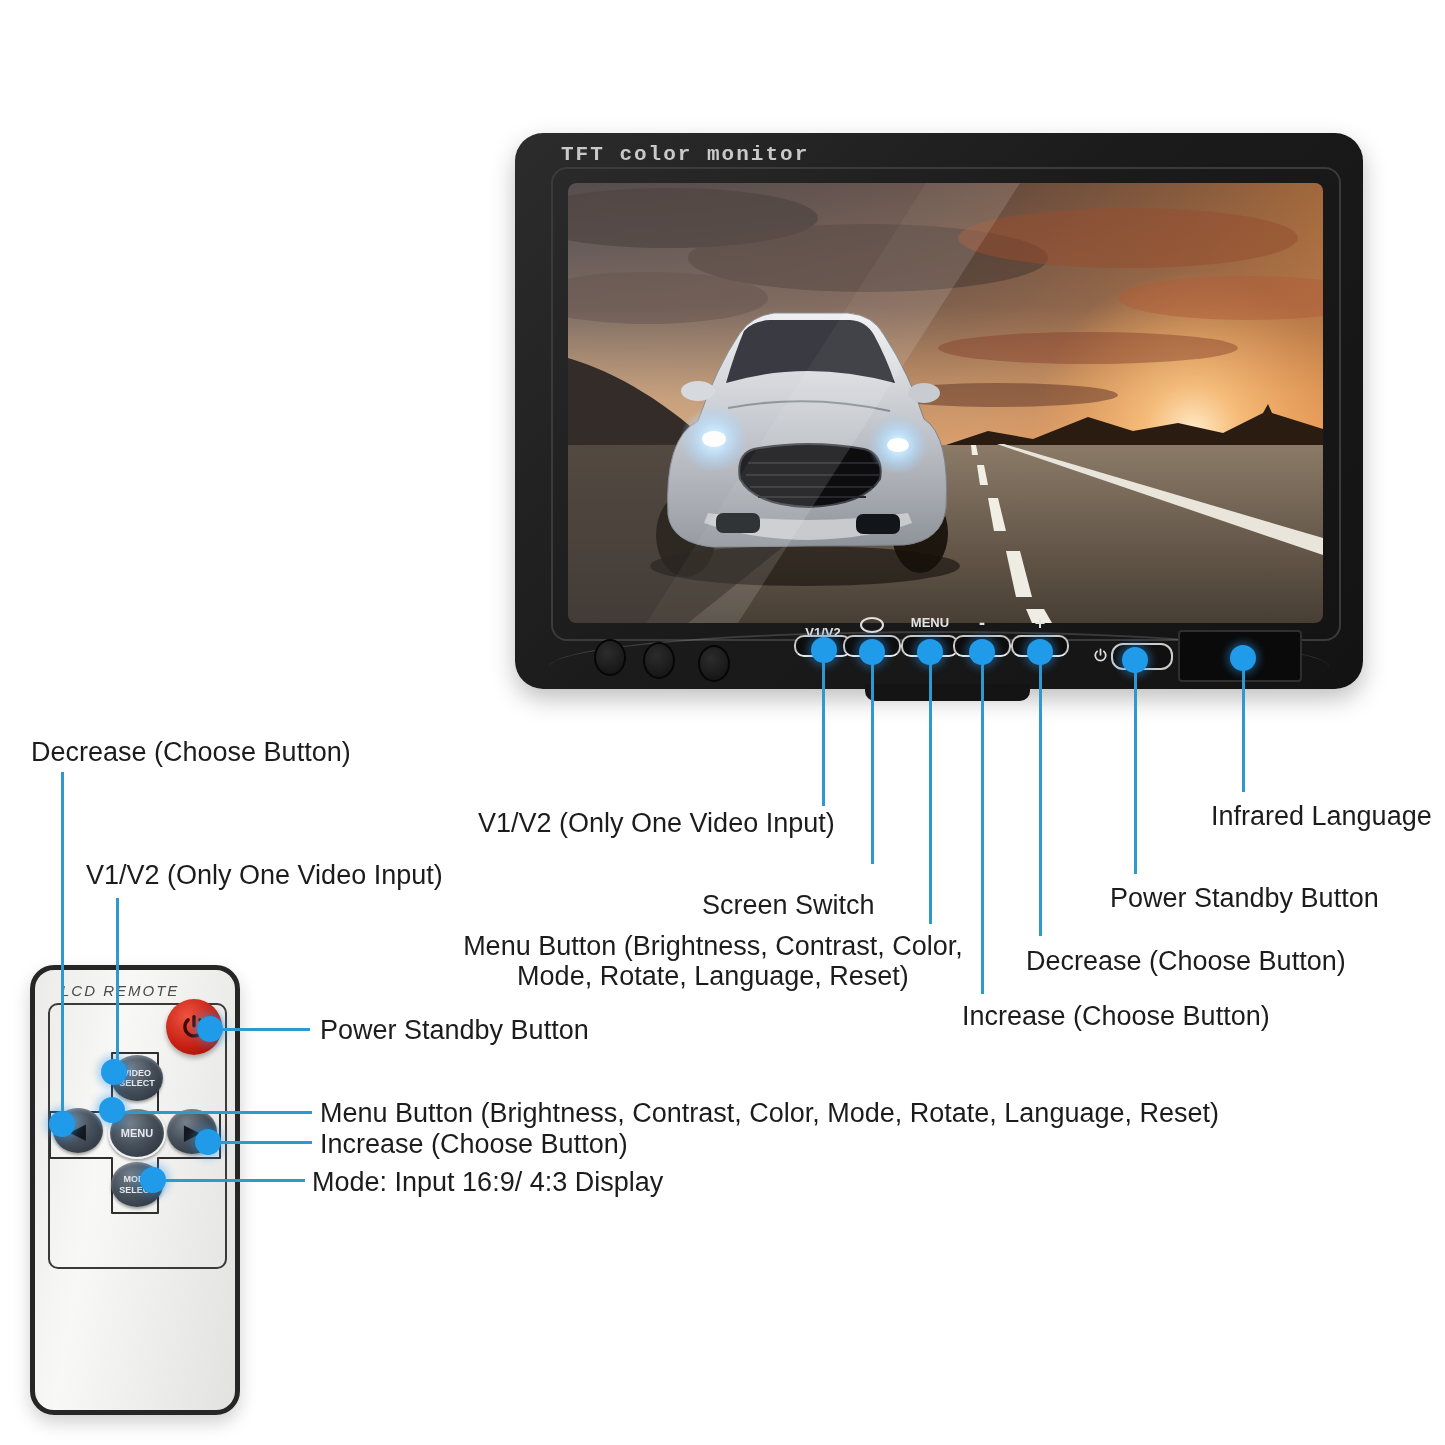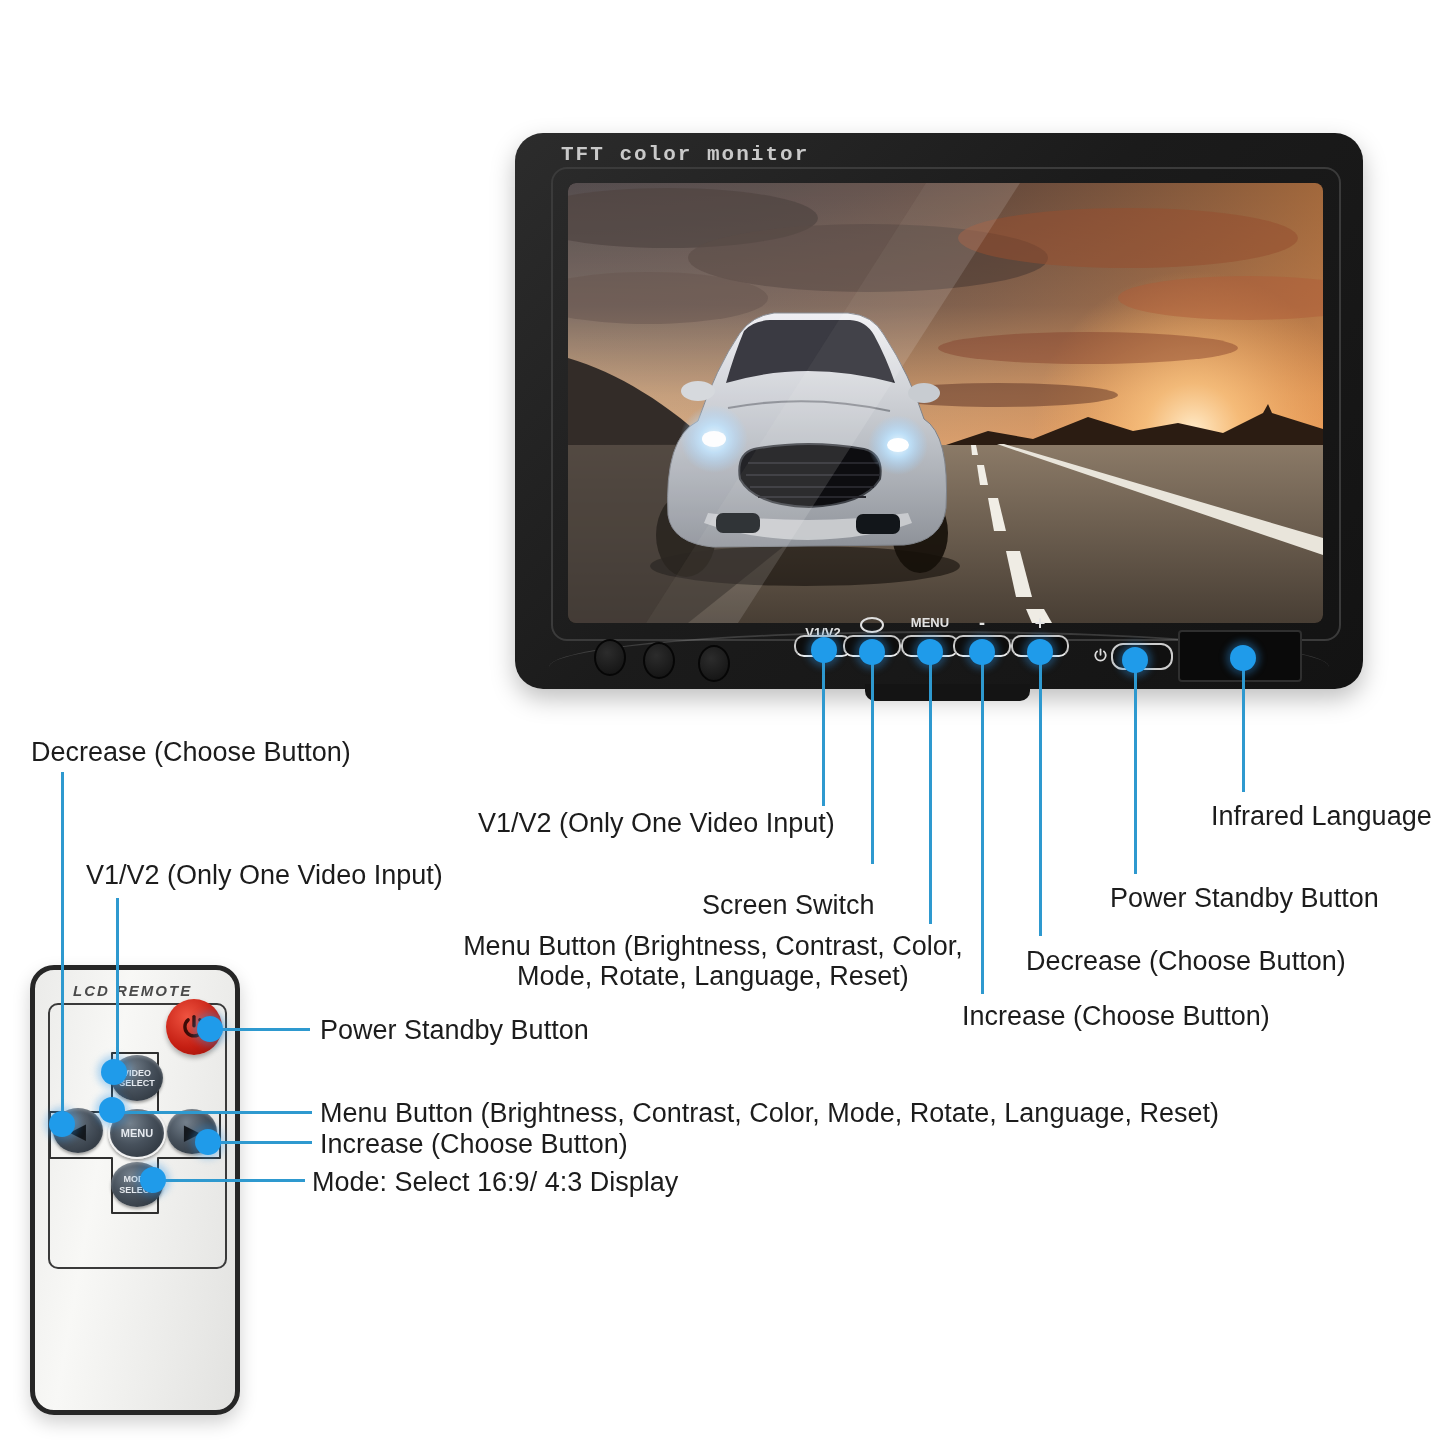--- a/index.html
+++ b/index.html
@@ -73,22 +73,22 @@
     background:#141414;border-radius:0 0 10px 10px;
   }
   
   .remote{
     position:absolute;left:30px;top:965px;width:210px;height:450px;
     background:linear-gradient(100deg,#ebebe9,#f8f8f6 35%,#e2e2e0);
     border:5px solid #262626;border-radius:24px;box-sizing:border-box;
     box-shadow:0 8px 18px rgba(0,0,0,.18);
   }
   .remote-title{
-    position:absolute;left:26px;top:12px;font-size:15px;font-weight:700;font-style:italic;
-    letter-spacing:2px;color:#4a4a4a;padding-left:12px;
+    position:absolute;left:26px;top:12px;font-size:15px;font-weight:400;font-style:italic;
+    letter-spacing:2px;color:#4a4a4a;
   }
   .remote-panel{
     position:absolute;left:13px;top:33px;width:175px;height:262px;
     border:2px solid #3a3a3a;border-radius:10px;
   }
   .remote-cross{position:absolute;left:0;top:0;width:200px;height:440px;}
   .remote-btn{
     position:absolute;border-radius:50%;
     background:radial-gradient(circle at 38% 30%,#74808c 0%,#47515c 45%,#262d35 100%);
     box-shadow:inset 0 2px 3px rgba(255,255,255,.25), 0 2px 3px rgba(0,0,0,.35);
@@ -301,15 +301,15 @@
   <div class="callout" style="left:478px;top:808px;">V1/V2 (Only One Video Input)</div>
   <div class="callout" style="left:702px;top:871px;margin-top:19px;">Screen Switch</div>
   <div class="callout wrap2" style="left:452px;top:931px;">Menu Button (Brightness, Contrast, Color, Mode, Rotate, Language, Reset)</div>
   <div class="callout" style="left:1026px;top:946px;">Decrease (Choose Button)</div>
   <div class="callout" style="left:962px;top:1001px;">Increase (Choose Button)</div>
   <div class="callout" style="left:1110px;top:883px;">Power Standby Button</div>
   <div class="callout" style="left:1211px;top:801px;">Infrared Language</div>
   <div class="callout" style="left:320px;top:1015px;">Power Standby Button</div>
   <div class="callout" style="left:320px;top:1098px;">Menu Button (Brightness, Contrast, Color, Mode, Rotate, Language, Reset)</div>
   <div class="callout" style="left:320px;top:1129px;">Increase (Choose Button)</div>
-  <div class="callout" style="left:312px;top:1167px;">Mode: Select 16:9/ 4:3 Display</div>
+  <div class="callout" style="left:312px;top:1167px;">Mode: Input 16:9/ 4:3 Display</div>
 
 </div>
 
 </body></html>

